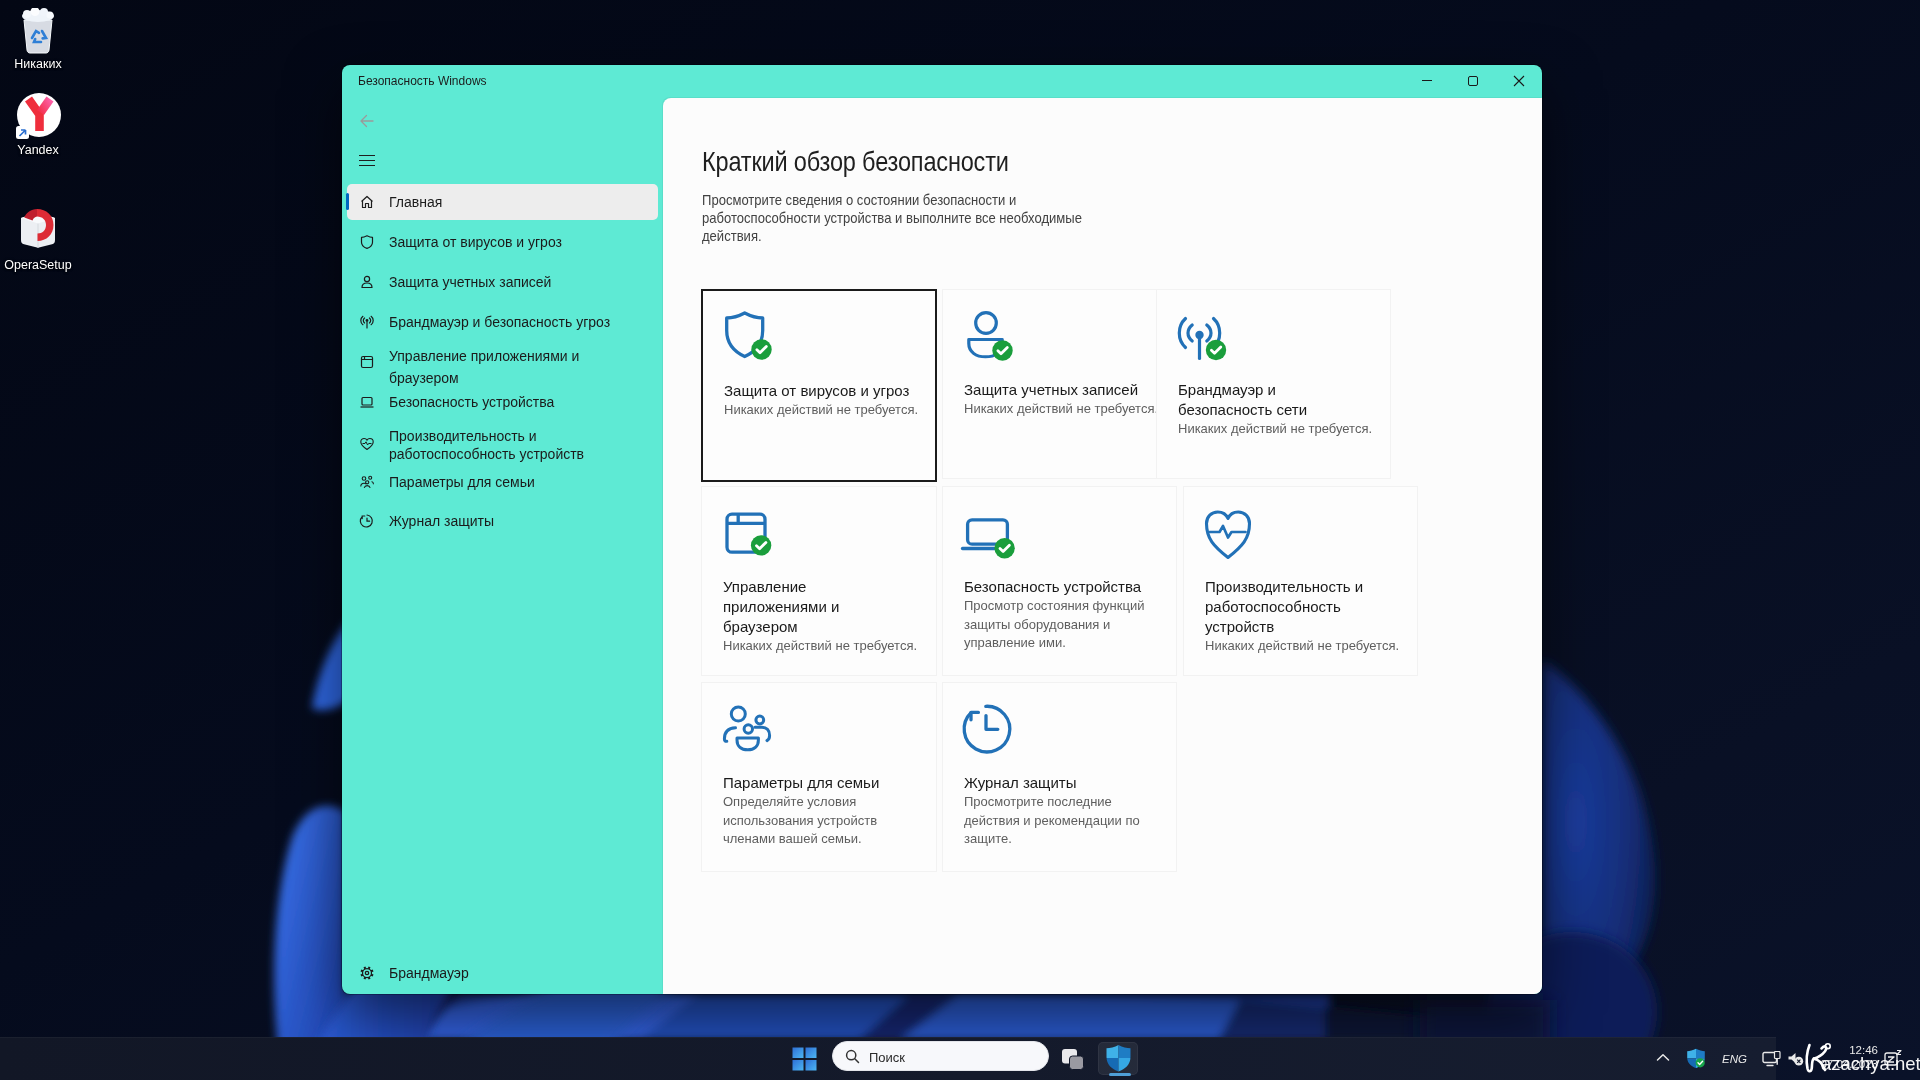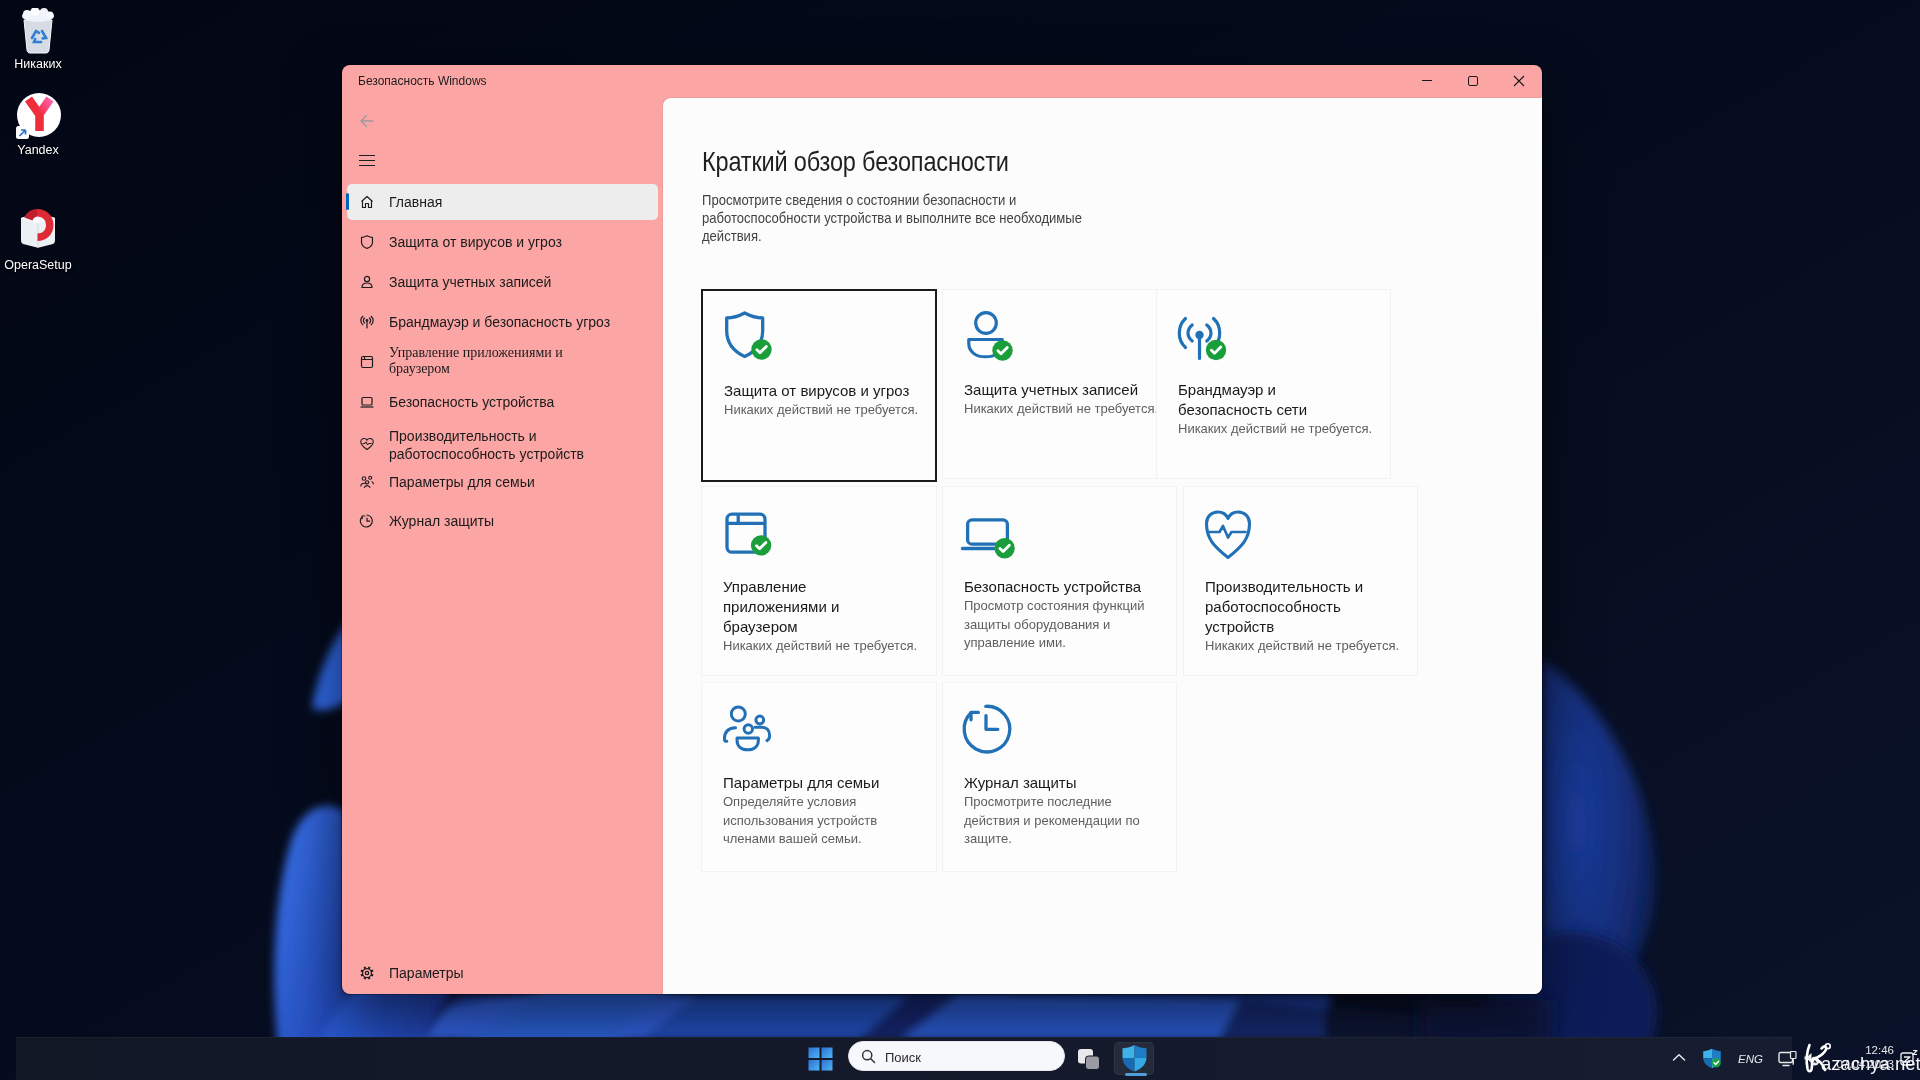--- a/index.html
+++ b/index.html
@@ -6,41 +6,41 @@
   html,body { width:1920px; height:1080px; overflow:hidden; font-family:"Liberation Sans", sans-serif; -webkit-font-smoothing:antialiased; }
   body { position:relative; background:#060b1c; }
   .abs { position:absolute; }
   #wall { position:absolute; left:0; top:0; width:1920px; height:1080px; }
 
   
   .dicon { position:absolute; width:76px; text-align:center; color:#fff; font-size:12.5px; text-shadow:0 1px 2px rgba(0,0,0,.9),0 0 3px rgba(0,0,0,.6); }
   .dicon .lbl { margin-top:3px; }
 
   
-  #win { position:absolute; left:342px; top:65px; width:1200px; height:929px; background:#fca5a5; border-radius:8px; box-shadow:0 22px 55px rgba(0,0,0,.55), 0 0 0 1px rgba(0,0,0,.28); overflow:hidden; }
+  #win { position:absolute; left:342px; top:65px; width:1200px; height:929px; background:#5eead4; border-radius:8px; box-shadow:0 22px 55px rgba(0,0,0,.55), 0 0 0 1px rgba(0,0,0,.28); overflow:hidden; }
   #wtitle { position:absolute; left:16px; top:9px; font-size:12px; color:#1c1c1c; }
   .wbtn { position:absolute; top:0; width:46px; height:33px; }
   #panel { position:absolute; left:321px; top:33px; width:879px; height:896px; background:#fcfcfc; border-top-left-radius:8px; box-shadow:-1px -1px 0 rgba(0,0,0,.05); }
 
   
   .nav-item { position:absolute; left:0; width:321px; color:#1b1b1b; font-size:14px; }
   .nav-ic { position:absolute; left:17px; width:16px; height:16px; }
   .nav-tx { position:absolute; left:47px; white-space:nowrap; }
 
   
   #h1 { position:absolute; left:39px; top:48px; font-size:28px; color:#1f1f1f; letter-spacing:-.2px; transform:scaleX(.84); transform-origin:0 0; white-space:nowrap; }
   #intro { position:absolute; left:39px; top:94px; font-size:14.5px; line-height:17.8px; color:#424242; transform:scaleX(.9); transform-origin:0 0; white-space:nowrap; }
   .card { position:absolute; width:235px; height:190px; background:#fdfdfd; border:1px solid #f2f2f2; }
   .card .ic { position:absolute; left:19px; top:16px; width:52px; height:52px; }
   .card .ic svg { overflow:visible; }
   .card .tt { position:absolute; left:21px; top:90px; font-size:15px; line-height:20px; color:#1a1a1a; }
   .card .ss { font-size:13px; line-height:18.6px; color:#5e5e5e; font-weight:400; }
 
   
-  #tb { position:absolute; left:16px; top:1037px; width:1776px; height:43px; background:linear-gradient(90deg,#121726,#141a2b 55%,#161d30); border-top:1px solid rgba(255,255,255,.04); }
+  #tb { position:absolute; left:0; top:1037px; width:1776px; height:43px; background:linear-gradient(90deg,#121726,#141a2b 55%,#161d30); border-top:1px solid rgba(255,255,255,.04); }
   .tbi { position:absolute; }
   #srch { position:absolute; left:832px; top:3px; width:217px; height:30px; background:#f7f8fb; border-radius:15px; border:1px solid #e3e5ea; }
   .tray { color:#e9e9e9; font-size:11.5px; position:absolute; }
 </style>
 </head>
 <body>
 
 <svg id="wall" viewBox="0 0 1920 1080">
   <defs>
     <linearGradient id="bgg" x1="0" y1="0" x2="1" y2="1">
@@ -198,21 +198,21 @@
           <path d="M12.1 10.7 C13.4 9.7 14.2 8.2 14.2 6.5 C14.2 4.8 13.4 3.3 12.1 2.3"></path>
         </g>
       </svg>
     <div class="nav-tx">Брандмауэр и безопасность угроз</div>
   </div>
   <div class="nav-item" style="top:280px;">
     <svg class="nav-ic" style="top:9px;" viewBox="0 0 16 16">
         <rect x="2.5" y="2.5" width="11" height="11" rx="1.5" stroke="#1c1c1c" stroke-width="1.2" fill="none"></rect>
         <path d="M2.5 5.5 L13.5 5.5 M5.5 5.5 L5.5 2.7" stroke="#1c1c1c" stroke-width="1.2"></path>
       </svg>
-    <div class="nav-tx" style="top:0;line-height:16px;font-family:Liberation Serif, serif;">Управление приложениями и<br>браузером</div>
+    <div class="nav-tx" style="top:0;line-height:22px;">Управление приложениями и<br>браузером</div>
   </div>
   <div class="nav-item" style="top:329px;">
     <svg class="nav-ic" viewBox="0 0 16 16">
         <rect x="3" y="3.5" width="10" height="7.5" rx="1" stroke="#1c1c1c" stroke-width="1.2" fill="none"></rect>
         <path d="M1.5 13 L14.5 13" stroke="#1c1c1c" stroke-width="1.2"></path>
       </svg>
     <div class="nav-tx">Безопасность устройства</div>
   </div>
   <div class="nav-item" style="top:362px;">
     <svg class="nav-ic" style="top:9px;" viewBox="0 0 16 16">
@@ -251,21 +251,21 @@
           <path d="M12.07 9.68 L14.10 10.53" stroke-width="2.1"></path>
           <path d="M9.68 12.07 L10.53 14.10" stroke-width="2.1"></path>
           <path d="M6.32 12.07 L5.47 14.10" stroke-width="2.1"></path>
           <path d="M3.93 9.68 L1.90 10.53" stroke-width="2.1"></path>
           <path d="M3.93 6.32 L1.90 5.47" stroke-width="2.1"></path>
           <path d="M6.32 3.93 L5.47 1.90" stroke-width="2.1"></path>
           <path d="M9.68 3.93 L10.53 1.90" stroke-width="2.1"></path>
           <path d="M12.07 6.32 L14.10 5.47" stroke-width="2.1"></path>
         </g>
       </svg>
-    <div class="nav-tx">Параметры</div>
+    <div class="nav-tx">Брандмауэр</div>
   </div>
 
   <div id="panel">
     <div id="h1">Краткий обзор безопасности</div>
     <div id="intro">Просмотрите сведения о состоянии безопасности и<br>работоспособности устройства и выполните все необходимые<br>действия.</div>
 
     <svg width="0" height="0" style="position:absolute;">
       <defs>
         <g id="badge">
             <circle cx="0" cy="0" r="10.2" fill="#1a9e3c"></circle>

